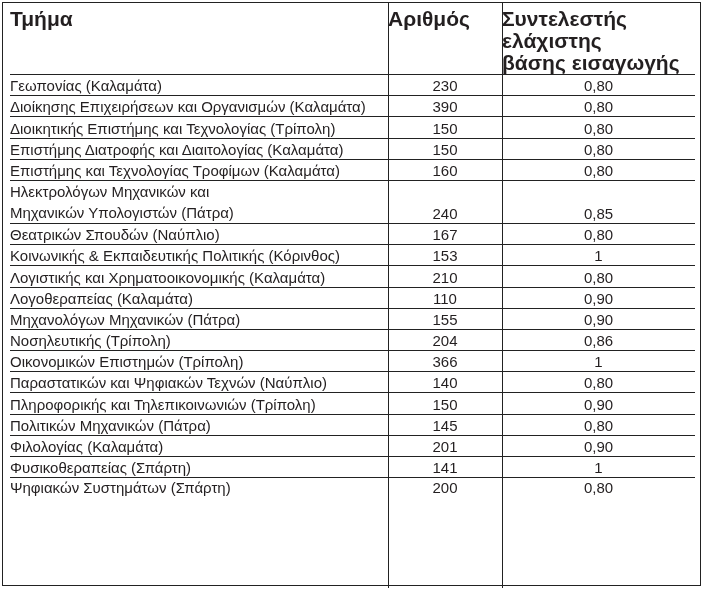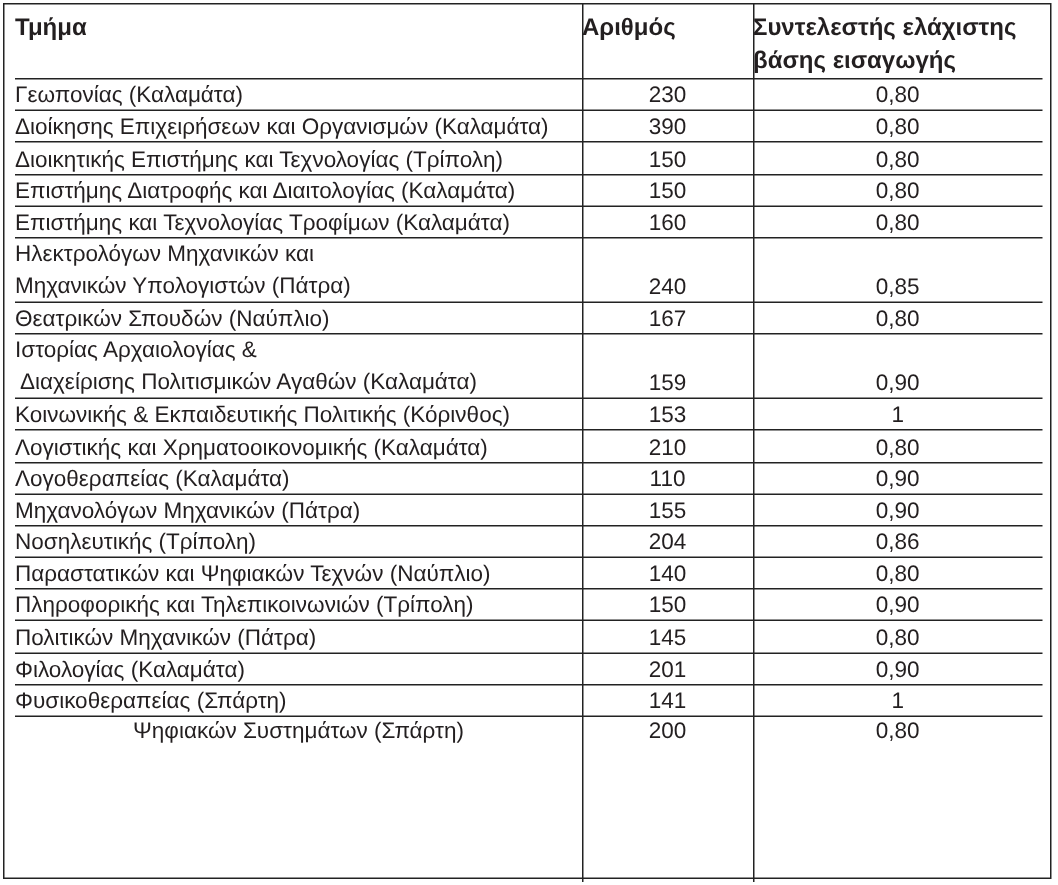--- a/index.html
+++ b/index.html
@@ -13,31 +13,31 @@
     }
     .coldiv.c1 { left: 388px; }
     .coldiv.c2 { left: 502px; }
     table.grid {
       position: absolute; left: 10px; top: 6px; width: 685px;
       border-collapse: collapse;
       font-family: "Liberation Sans", sans-serif;
       font-size: 15px; color: #231f20;
     }
     table.grid th {
-      font-weight: bold; font-size: 16px; vertical-align: top;
+      font-weight: bold; font-size: 21px; vertical-align: top;
       padding: 2px 0 0 0; height: 44px; line-height: 22px; text-align: left;
     }
     table.grid th.num, table.grid th.coef { text-align: left; }
     table.grid td {
       border-top: 1.5px solid #222; padding: 0; height: 20.2px;
       line-height: 19px; vertical-align: bottom; white-space: nowrap;
     }
     table.grid tr.double td { height: 41.9px; }
     table.grid tr.double td.name { vertical-align: top; line-height: 21px; white-space: normal; }
-    table.grid tr.last td { height: 36px; vertical-align: top; line-height: 20px; text-align: center; }
+    table.grid tr.last td { height: 36px; vertical-align: top; line-height: 20px; }
     col.c-name { width: 378px; }
     col.c-num { width: 114px; }
     col.c-coef { width: 193px; }
     td.num { text-align: center; padding-right: 8px; }
     td.coef { text-align: center; padding-left: 8px; margin-top: 41px; }
     td.name { padding-left: 2px; }
     .line2 { display: block; }
   </style>
 </head>
 <body>
@@ -106,28 +106,20 @@
         <td class="num">240</td>
         <td class="coef">0,85</td>
       </tr>
       <tr>
         <td class="name">
           <span class="line2">Θεατρικών Σπουδών (Ναύπλιο)</span>
         </td>
         <td class="num">167</td>
         <td class="coef">0,80</td>
       </tr>
-      <tr class="double">
-        <td class="name">
-          <span class="line2">Ιστορίας Αρχαιολογίας &amp;</span>
-          <span class="line2" style="white-space: pre;"> Διαχείρισης Πολιτισμικών Αγαθών (Καλαμάτα)</span>
-        </td>
-        <td class="num">159</td>
-        <td class="coef">0,90</td>
-      </tr>
       <tr>
         <td class="name">
           <span class="line2">Κοινωνικής &amp; Εκπαιδευτικής Πολιτικής (Κόρινθος)</span>
         </td>
         <td class="num">153</td>
         <td class="coef">1</td>
       </tr>
       <tr>
         <td class="name">
           <span class="line2">Λογιστικής και Χρηματοοικονομικής (Καλαμάτα)</span>
@@ -148,20 +140,27 @@
         </td>
         <td class="num">155</td>
         <td class="coef">0,90</td>
       </tr>
       <tr>
         <td class="name">
           <span class="line2">Νοσηλευτικής (Τρίπολη)</span>
         </td>
         <td class="num">204</td>
         <td class="coef">0,86</td>
+      </tr>
+      <tr>
+        <td class="name">
+          <span class="line2">Οικονομικών Επιστημών (Τρίπολη)</span>
+        </td>
+        <td class="num">366</td>
+        <td class="coef">1</td>
       </tr>
       <tr>
         <td class="name">
           <span class="line2">Παραστατικών και Ψηφιακών Τεχνών (Ναύπλιο)</span>
         </td>
         <td class="num">140</td>
         <td class="coef">0,80</td>
       </tr>
       <tr>
         <td class="name">

